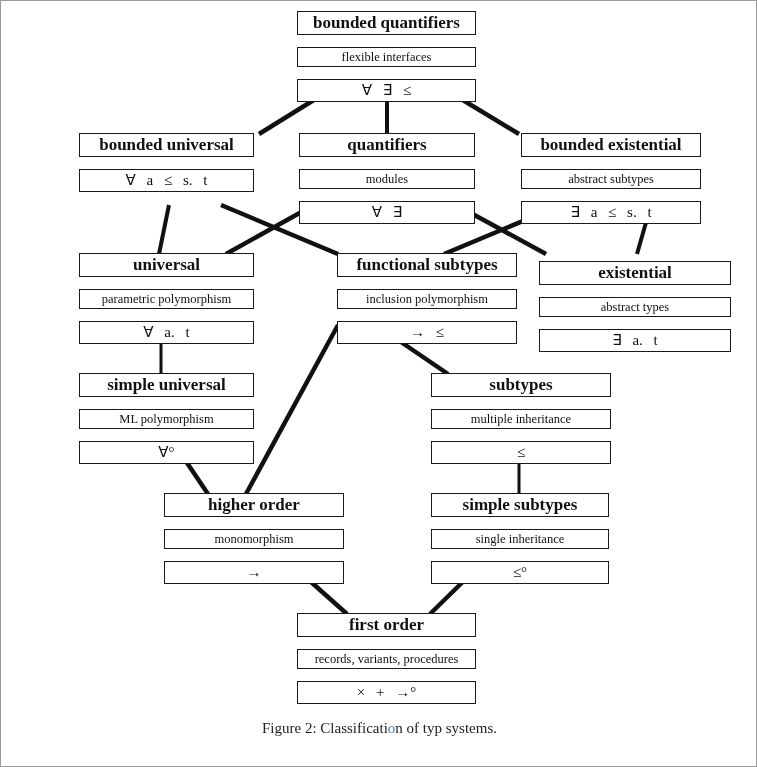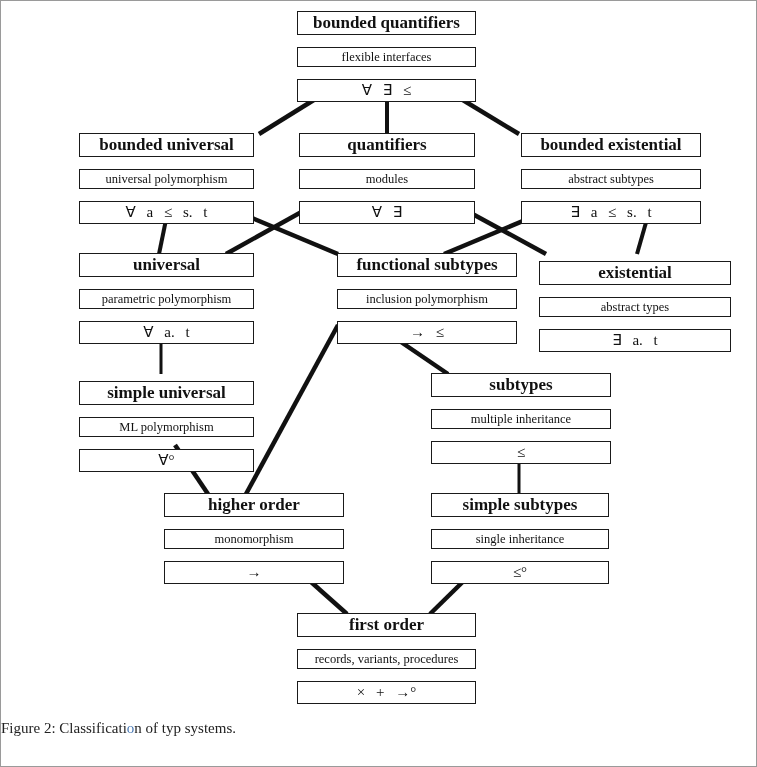--- a/index.html
+++ b/index.html
@@ -50,30 +50,30 @@
     word-spacing: 7px;
   }
   
   #n-bounded-quantifiers { left: 296px; top: 10px;  width: 179px; }
   #n-bounded-universal   { left: 78px;  top: 132px; width: 175px; }
   #n-quantifiers         { left: 298px; top: 132px; width: 176px; }
   #n-bounded-existential { left: 520px; top: 132px; width: 180px; }
   #n-universal           { left: 78px;  top: 252px; width: 175px; border-radius: 12px; }
   #n-functional-subtypes { left: 295px; top: 252px; width: 180px; padding-left: 41px; }
   #n-existential         { left: 520px; top: 260px; width: 192px; padding-left: 18px; }
-  #n-simple-universal    { left: 78px;  top: 372px; width: 175px; margin-top: 8px; }
+  #n-simple-universal    { left: 78px;  top: 372px; width: 175px; }
   #n-subtypes            { left: 430px; top: 372px; width: 180px; }
   #n-higher-order        { left: 163px; top: 492px; width: 180px; }
   #n-simple-subtypes     { left: 430px; top: 492px; width: 178px; }
   #n-first-order         { left: 296px; top: 612px; width: 179px; }
   #caption {
     position: absolute;
     left: 0; top: 719px;
     width: 757px;
-    text-align: left;
+    text-align: center;
     font-size: 15px;
     color: #222222;
   }
   #caption .artifact { color: #4a7ab5; }
   line { stroke: #111111; }
   .w45 { stroke-width: 4.5px; }
   .w30 { stroke-width: 3px; }
   .w40 { stroke-width: 4px; }
 </style>
 </head>
@@ -101,21 +101,20 @@
   </svg>
 
   <div class="node" id="n-bounded-quantifiers">
     <div class="cell title">bounded quantifiers</div>
     <div class="cell sub">flexible interfaces</div>
     <div class="cell sym">∀ ∃ ≤</div>
   </div>
 
   <div class="node" id="n-bounded-universal">
     <div class="cell title">bounded universal</div>
-    <div class="cell sub">universal polymorphism</div>
     <div class="cell sym">∀ a ≤ s. t</div>
   </div>
 
   <div class="node" id="n-quantifiers">
     <div class="cell title">quantifiers</div>
     <div class="cell sub">modules</div>
     <div class="cell sym">∀ ∃</div>
   </div>
 
   <div class="node" id="n-bounded-existential">

